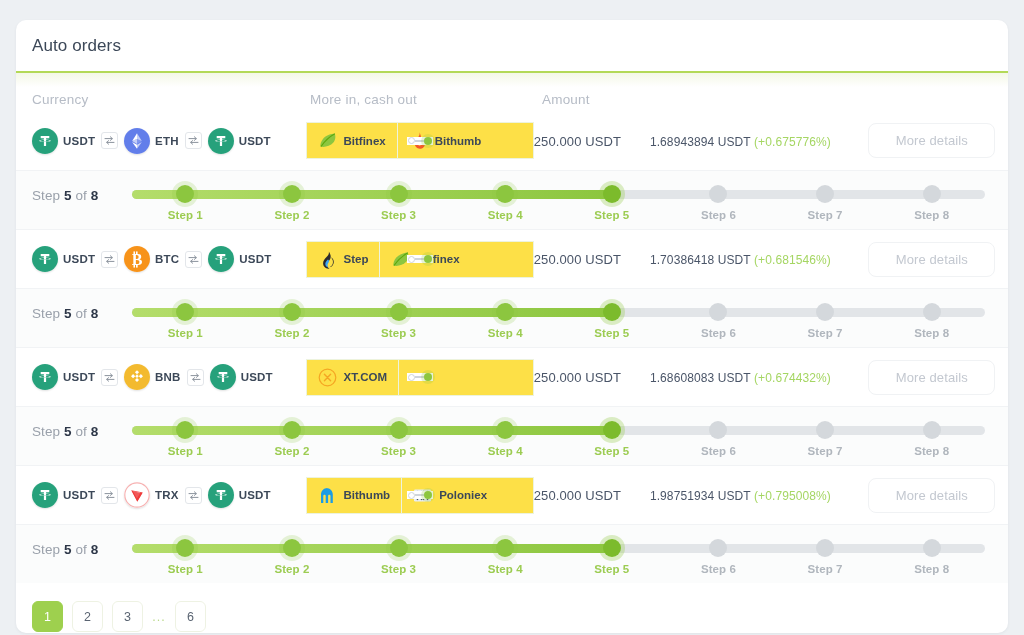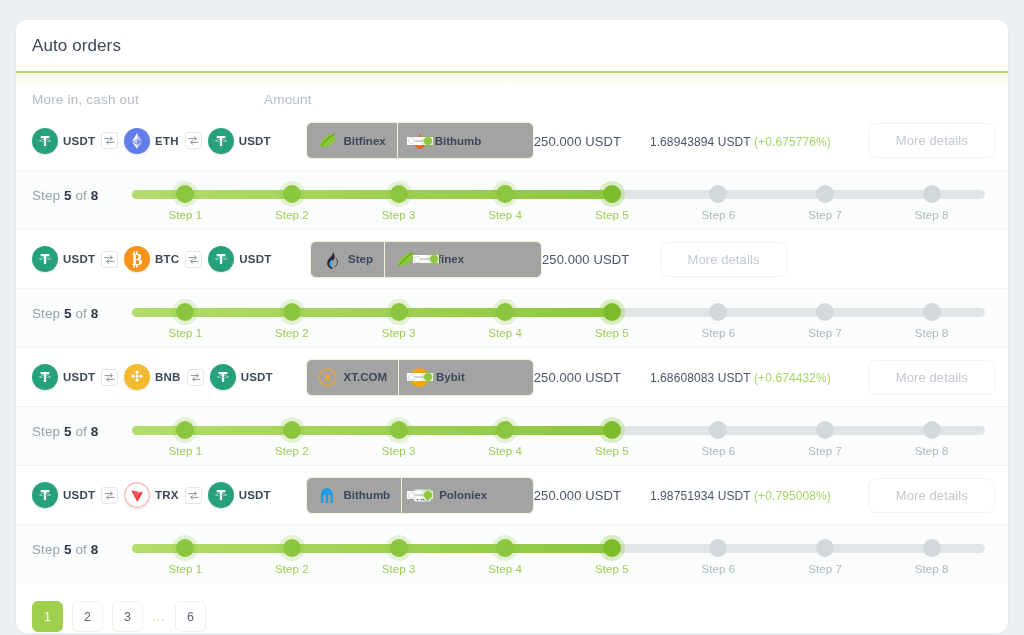--- a/index.html
+++ b/index.html
@@ -39,21 +39,21 @@
     justify-content:center;font-size:13px;color:#fff;font-weight:bold;flex:none;
     box-shadow:0 1px 2px rgba(0,0,0,.12);}
   .coin svg{display:block;}
   .ticker{font-size:11.5px;font-weight:bold;color:#3c4858;margin:0 6px 0 5px;letter-spacing:.2px;}
   .swap{width:17px;height:17px;border:1px solid #e3e6ea;border-radius:3px;
     display:flex;align-items:center;justify-content:center;flex:none;margin-right:6px;}
   .swap svg{display:block;}
 
   
   .cashchip{display:flex;align-items:center;height:37px;border:1px solid #edf3dd;
-    border-radius:6px;background:#a3a3a3;position:relative;}
+    border-radius:0;background:#fde047;position:relative;}
   .ex{display:flex;align-items:center;padding:0 11px;height:100%;}
   .ex-logo{width:19px;height:19px;display:flex;align-items:center;justify-content:center;flex:none;}
   .ex-name{font-size:11.5px;font-weight:bold;color:#3c4858;margin-left:7px;white-space:nowrap;}
   .chip-div{width:1px;height:37px;background:#edf3dd;flex:none;}
   .connector{position:absolute;left:50%;top:50%;transform:translate(-50%,-50%);
     display:flex;align-items:center;z-index:2;background:#fff;padding:0 1px;}
   .conn-o{width:7px;height:7px;border-radius:50%;border:1.5px solid #cfd4da;background:#fff;}
   .conn-l{width:9px;height:2px;background:#cfd4da;}
   .conn-d{width:8px;height:8px;border-radius:50%;background:#8dc63f;
     box-shadow:0 0 0 3px rgba(141,198,63,.22);}
@@ -72,21 +72,21 @@
   .step-label{width:100px;font-size:13.5px;color:#9aa1ab;flex:none;padding-top:3px;letter-spacing:.1px;}
   .step-label b{color:#2d3748;font-weight:bold;}
   .track{position:relative;width:853px;height:40px;}
   .bar-bg{position:absolute;left:0;top:5px;height:9px;width:100%;background:#e2e5e8;border-radius:5px;}
   .bar-fill{position:absolute;left:0;top:5px;height:9px;border-radius:5px;
     background:linear-gradient(90deg,#b4dd6b 0%,#8cc63f 100%);}
   .node{position:absolute;top:0;transform:translateX(-50%);width:60px;text-align:center;}
   .dot{width:18px;height:18px;border-radius:50%;margin:0 auto;background:#d4d8dc;}
   .node.done .dot{background:#8cc63f;box-shadow:0 0 0 4px rgba(141,198,63,.20);}
   .node.done.current .dot{background:#7cbb2c;box-shadow:0 0 0 4px rgba(141,198,63,.30);}
-  .node-lbl{font-size:11.5px;color:#b0b6bd;margin-top:6px;letter-spacing:.1px;}
+  .node-lbl{font-size:11.5px;color:#b0b6bd;margin-top:6px;letter-spacing:.1px;font-weight:bold;}
   .node.done .node-lbl{color:#9ccc52;}
 
   
   .pager{display:flex;align-items:center;gap:9px;padding:18px 0 0 16px;}
   .pg{width:31px;height:31px;border:1px solid #eef2e3;border-radius:6px;background:#fff;
     display:flex;align-items:center;justify-content:center;font-size:12.5px;color:#5a6472;
     cursor:pointer;font-family:"Liberation Sans",sans-serif;}
   .pg.active{background:#9ed04e;border-color:#9ed04e;color:#fff;}
   .pg.ellipsis{border:none;background:transparent;color:#b9d98a;width:14px;letter-spacing:1px;}
 </style>
@@ -95,20 +95,21 @@
 
 <div class="card">
 
   <div class="card-head">
     <div class="card-title">Auto orders</div>
   </div>
   <div class="accent-line"></div>
   <div class="accent-fade"></div>
 
   <div class="colhead">
+    <span class="c-cur">Currency</span>
     <span class="c-cash">More in, cash out</span>
     <span class="c-amt">Amount</span>
     <span class="c-btn"></span>
   </div>
 
   <div id="rows">
       <div class="order-row first">
         <div class="c-cur">
           <div class="chain">
             <span class="coin">
@@ -279,20 +280,21 @@
                 <svg width="19" height="19" viewBox="0 0 19 19">
                   <path d="M2.4 15.6C6.4 16.6 12 15.4 15.4 11.6 18 8.6 17.4 4.2 16.8 2.6c-3.3.3-8.5 1.6-11.5 5C2.9 10.4 2.2 13.6 2.4 15.6z" fill="#8cc63f"></path>
                   <path d="M3.3 15.1c3.2-4.4 8.2-9.3 13.2-12" stroke="#5ea80c" stroke-width="1.1" fill="none" stroke-linecap="round"></path>
                 </svg>
               </span>
               <span class="ex-name">Bitfinex</span>
             </div>
           </div>
         </div>
         <div class="c-amt"><span class="amount">250.000 USDT</span></div>
+        <div class="c-roi"><span class="roi">1.70386418 USDT <span class="pct">(+0.681546%)</span></span></div>
         <div class="c-btn"><button class="more-btn">More details</button></div>
       </div>
       <div class="step-row">
         <div class="step-label">Step <b>5</b> of <b>8</b></div>
         <div class="track">
           <div class="bar-bg"></div>
           <div class="bar-fill" style="width:56.25%"></div>
           <div class="node done" style="left:6.25%">
             <div class="dot"></div>
             <div class="node-lbl">Step 1</div>
@@ -379,29 +381,20 @@
                 </svg>
               </span>
               <span class="ex-name">XT.COM</span>
             </div>
             <div class="chip-div"></div>
             <div class="connector">
               <span class="conn-o"></span>
               <span class="conn-l"></span>
               <span class="conn-d"></span>
             </div>
-            <div class="ex">
-              <span class="ex-logo">
-                <svg width="19" height="19" viewBox="0 0 19 19">
-                  <circle cx="9.5" cy="9.5" r="9.5" fill="#f7a600"></circle>
-                  <text x="9.5" y="12.4" font-family="DejaVu Sans" font-size="6.4" font-weight="bold" fill="#fff" text-anchor="middle">bybit</text>
-                </svg>
-              </span>
-              <span class="ex-name">Bybit</span>
-            </div>
           </div>
         </div>
         <div class="c-amt"><span class="amount">250.000 USDT</span></div>
         <div class="c-roi"><span class="roi">1.68608083 USDT <span class="pct">(+0.674432%)</span></span></div>
         <div class="c-btn"><button class="more-btn">More details</button></div>
       </div>
       <div class="step-row">
         <div class="step-label">Step <b>5</b> of <b>8</b></div>
         <div class="track">
           <div class="bar-bg"></div>

